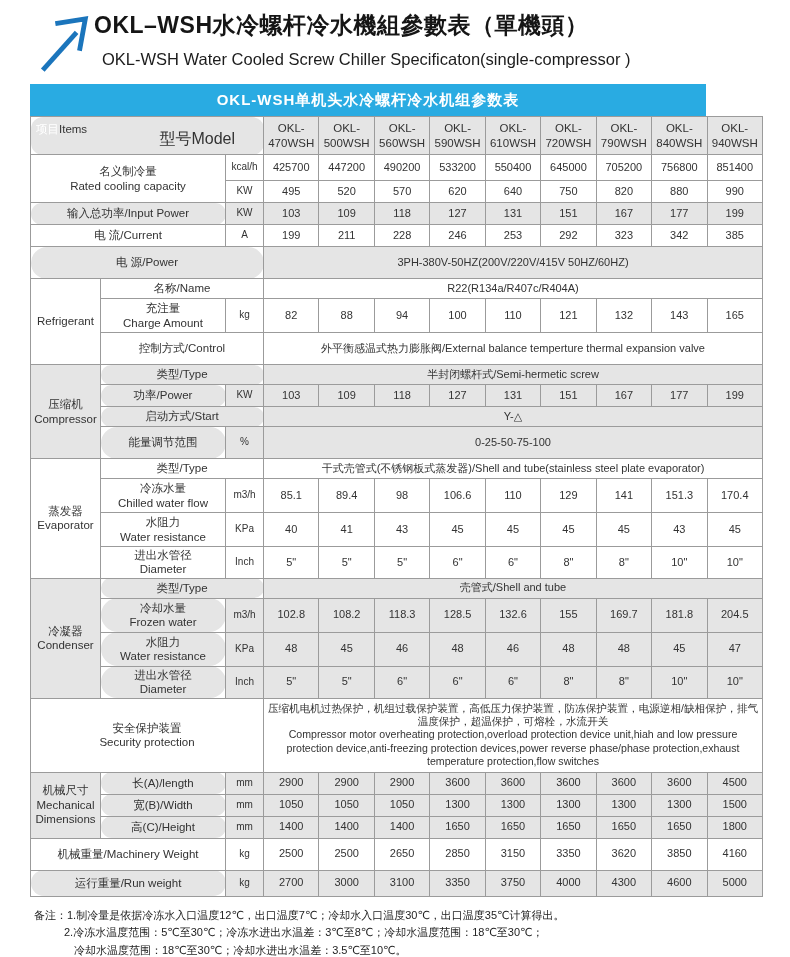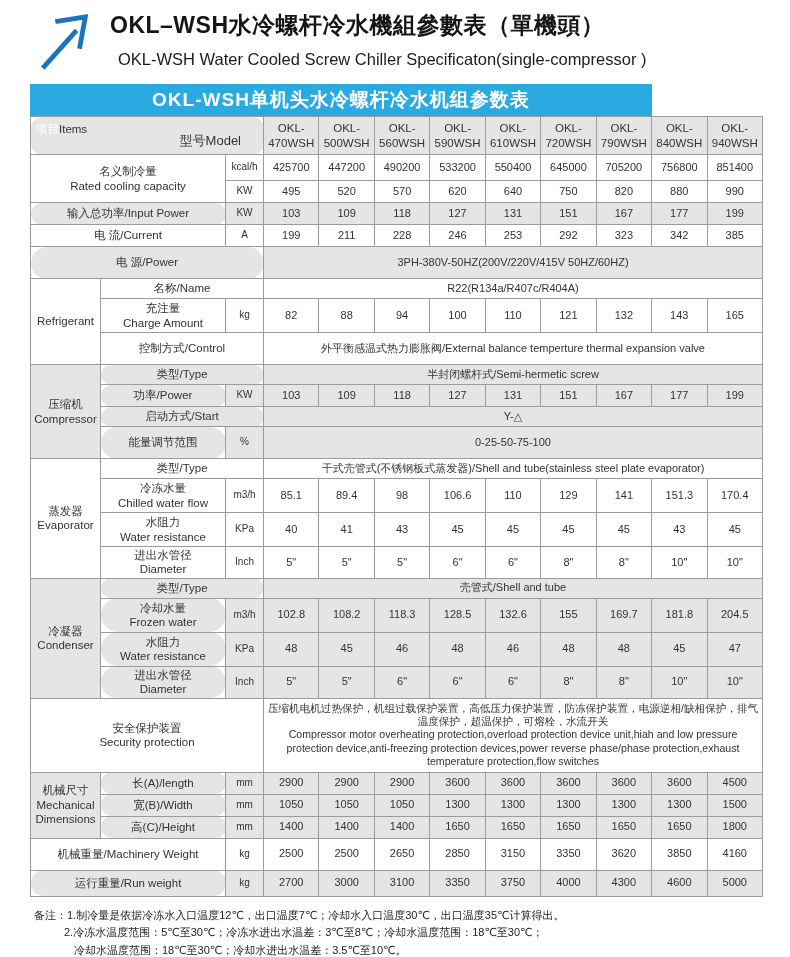--- a/index.html
+++ b/index.html
@@ -2,30 +2,30 @@
 <html><head>
 <meta charset="utf-8">
 <style>
   html,body{margin:0;padding:0;}
   body{
     width:790px;height:957px;background:#ffffff;
     font-family:"Liberation Sans","DejaVu Sans",sans-serif;
     color:#1a1a1a;position:relative;overflow:hidden;
   }
   
-  .doc-header{display:flex;align-items:flex-start;gap:16px;padding:8px 0 0 36px;height:76px;box-sizing:border-box;}
+  .doc-header{display:flex;align-items:center;padding:8px 0 0 36px;height:76px;box-sizing:border-box;}
   .arrow-wrap{width:58px;height:62px;flex:0 0 auto;margin-top:2px;}
   .titles{display:flex;flex-direction:column;}
   .title-zh{font-size:23px;font-weight:bold;margin:2px 0 1px 0;letter-spacing:.5px;color:#151515;}
   .title-en{font-size:16.5px;font-weight:500;margin:8px;color:#1c1c1c;}
   
   .banner{
-    margin:8px 0 0 30px;width:622px;height:32px;box-sizing:border-box;
+    margin:8px 0 0 30px;width:676px;height:32px;box-sizing:border-box;
     display:flex;align-items:center;justify-content:center;
-    color:#ffffff;font-size:19px;font-weight:bold;letter-spacing:1px;
+    color:#ffffff;font-size:15px;font-weight:bold;letter-spacing:1px;
   }
   
   table.spec{
     margin-left:30px;width:733px;border-collapse:collapse;table-layout:fixed;
     font-size:11px;color:#333333;
   }
   table.spec td{
     border:1px solid #9b9b9b;text-align:center;vertical-align:middle;
     padding:1px 3px;line-height:1.25;box-sizing:border-box;overflow:hidden;
   }
@@ -42,21 +42,21 @@
   .two-line span{display:block;}
   
   td.corner{
     position:relative;height:36px;
     background-image:linear-gradient(to bottom right,
       transparent 49.6%, #9b9b9b 49.6%, #9b9b9b 50.45%, transparent 50.45%);
     border-radius:12px;
   }
   .corner-items{position:absolute;top:5px;left:5px;font-size:11.5px;color:#333;}
   .corner-items .zh-ghost{color:#ffffff;}
-  .corner-model{position:absolute;bottom:5px;right:22px;font-size:13px;color:#333;margin-left:24px;}
+  .corner-model{position:absolute;bottom:5px;right:28px;font-size:16px;color:#333;margin-left:24px;}
   
   tr.h38{height:38px;} tr.h26{height:26px;} tr.h24{height:32px;} tr.h22{height:22px;margin-top:20px;}
   tr.h20{height:20px;} tr.h34{height:34px;} tr.h32{height:20px;margin-left:14px;} tr.h74{height:74px;}
   
   .notes{margin:10px 0 0 34px;font-size:11px;color:#222;line-height:1.6;width:730px;}
   .notes div{white-space:nowrap;}
   .n-ind1{padding-left:30px;}
   .n-ind2{padding-left:40px;}
 </style>
 </head>

